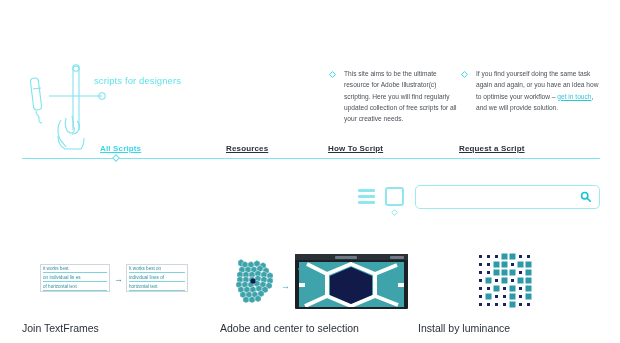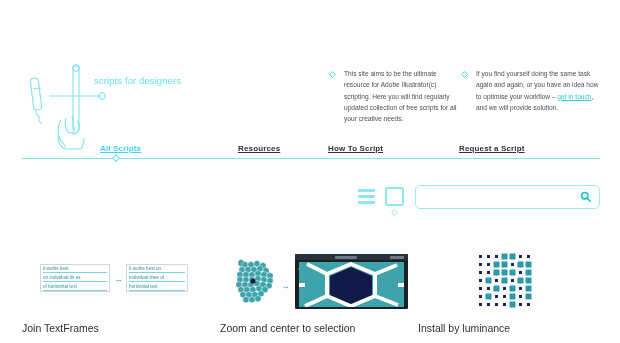--- a/index.html
+++ b/index.html
@@ -63,21 +63,21 @@
     top: 0;
     font-size: 8px;
     font-weight: bold;
     color: #2b3138;
     white-space: nowrap;
     letter-spacing: .15px;
     text-decoration: underline;
   }
   .nav-item.active { color: #3ad6e8; }
   .nav-item.n0 { left: 100px; }
-  .nav-item.n1 { left: 214px; padding-left: 24px; }
+  .nav-item.n1 { left: 202px; padding-left: 24px; }
   .nav-item.n2 { left: 328px; }
   .nav-item.n3 { left: 459px; }
   .nav-rule {
     position: absolute;
     left: 22px; top: 14px;
     width: 578px; height: 1px;
     background: #7fe4ee;
   }
   .nav-marker {
     position: absolute;
@@ -419,21 +419,21 @@
             <svg width="105" height="45" viewBox="0 0 105 45">
               <g stroke="#ffffff" stroke-width="4" fill="none">
                 <polygon points="52,2 76,12 76,34 52,44 28,34 28,12"></polygon>
                 <path d="M28 12 8 2M28 34 6 44M76 12 98 3M76 34 99 43M0 23h6M99 23h6"></path>
               </g>
               <polygon points="52,5 73,14 73,33 52,42 31,33 31,14" fill="#121a4a"></polygon>
             </svg>
           </div>
         </div>
       </div>
-      <div class="card-title">Zoom and center to selection</div>
+      <div class="card-title">Adobe and center to selection</div>
     </div>
 
     <div class="card c2">
       <div class="card-thumb">
         <svg class="lum" width="62" height="58" viewBox="0 0 62 58">
           <g>
             <rect class="sq-navy" x="3" y="3" width="3" height="3"></rect>
             <rect class="sq-navy" x="11" y="3" width="3" height="3"></rect>
             <rect class="sq-navy" x="19" y="3" width="3" height="3"></rect>
             <rect class="sq-teal" x="25.5" y="1.5" width="6" height="6"></rect>

